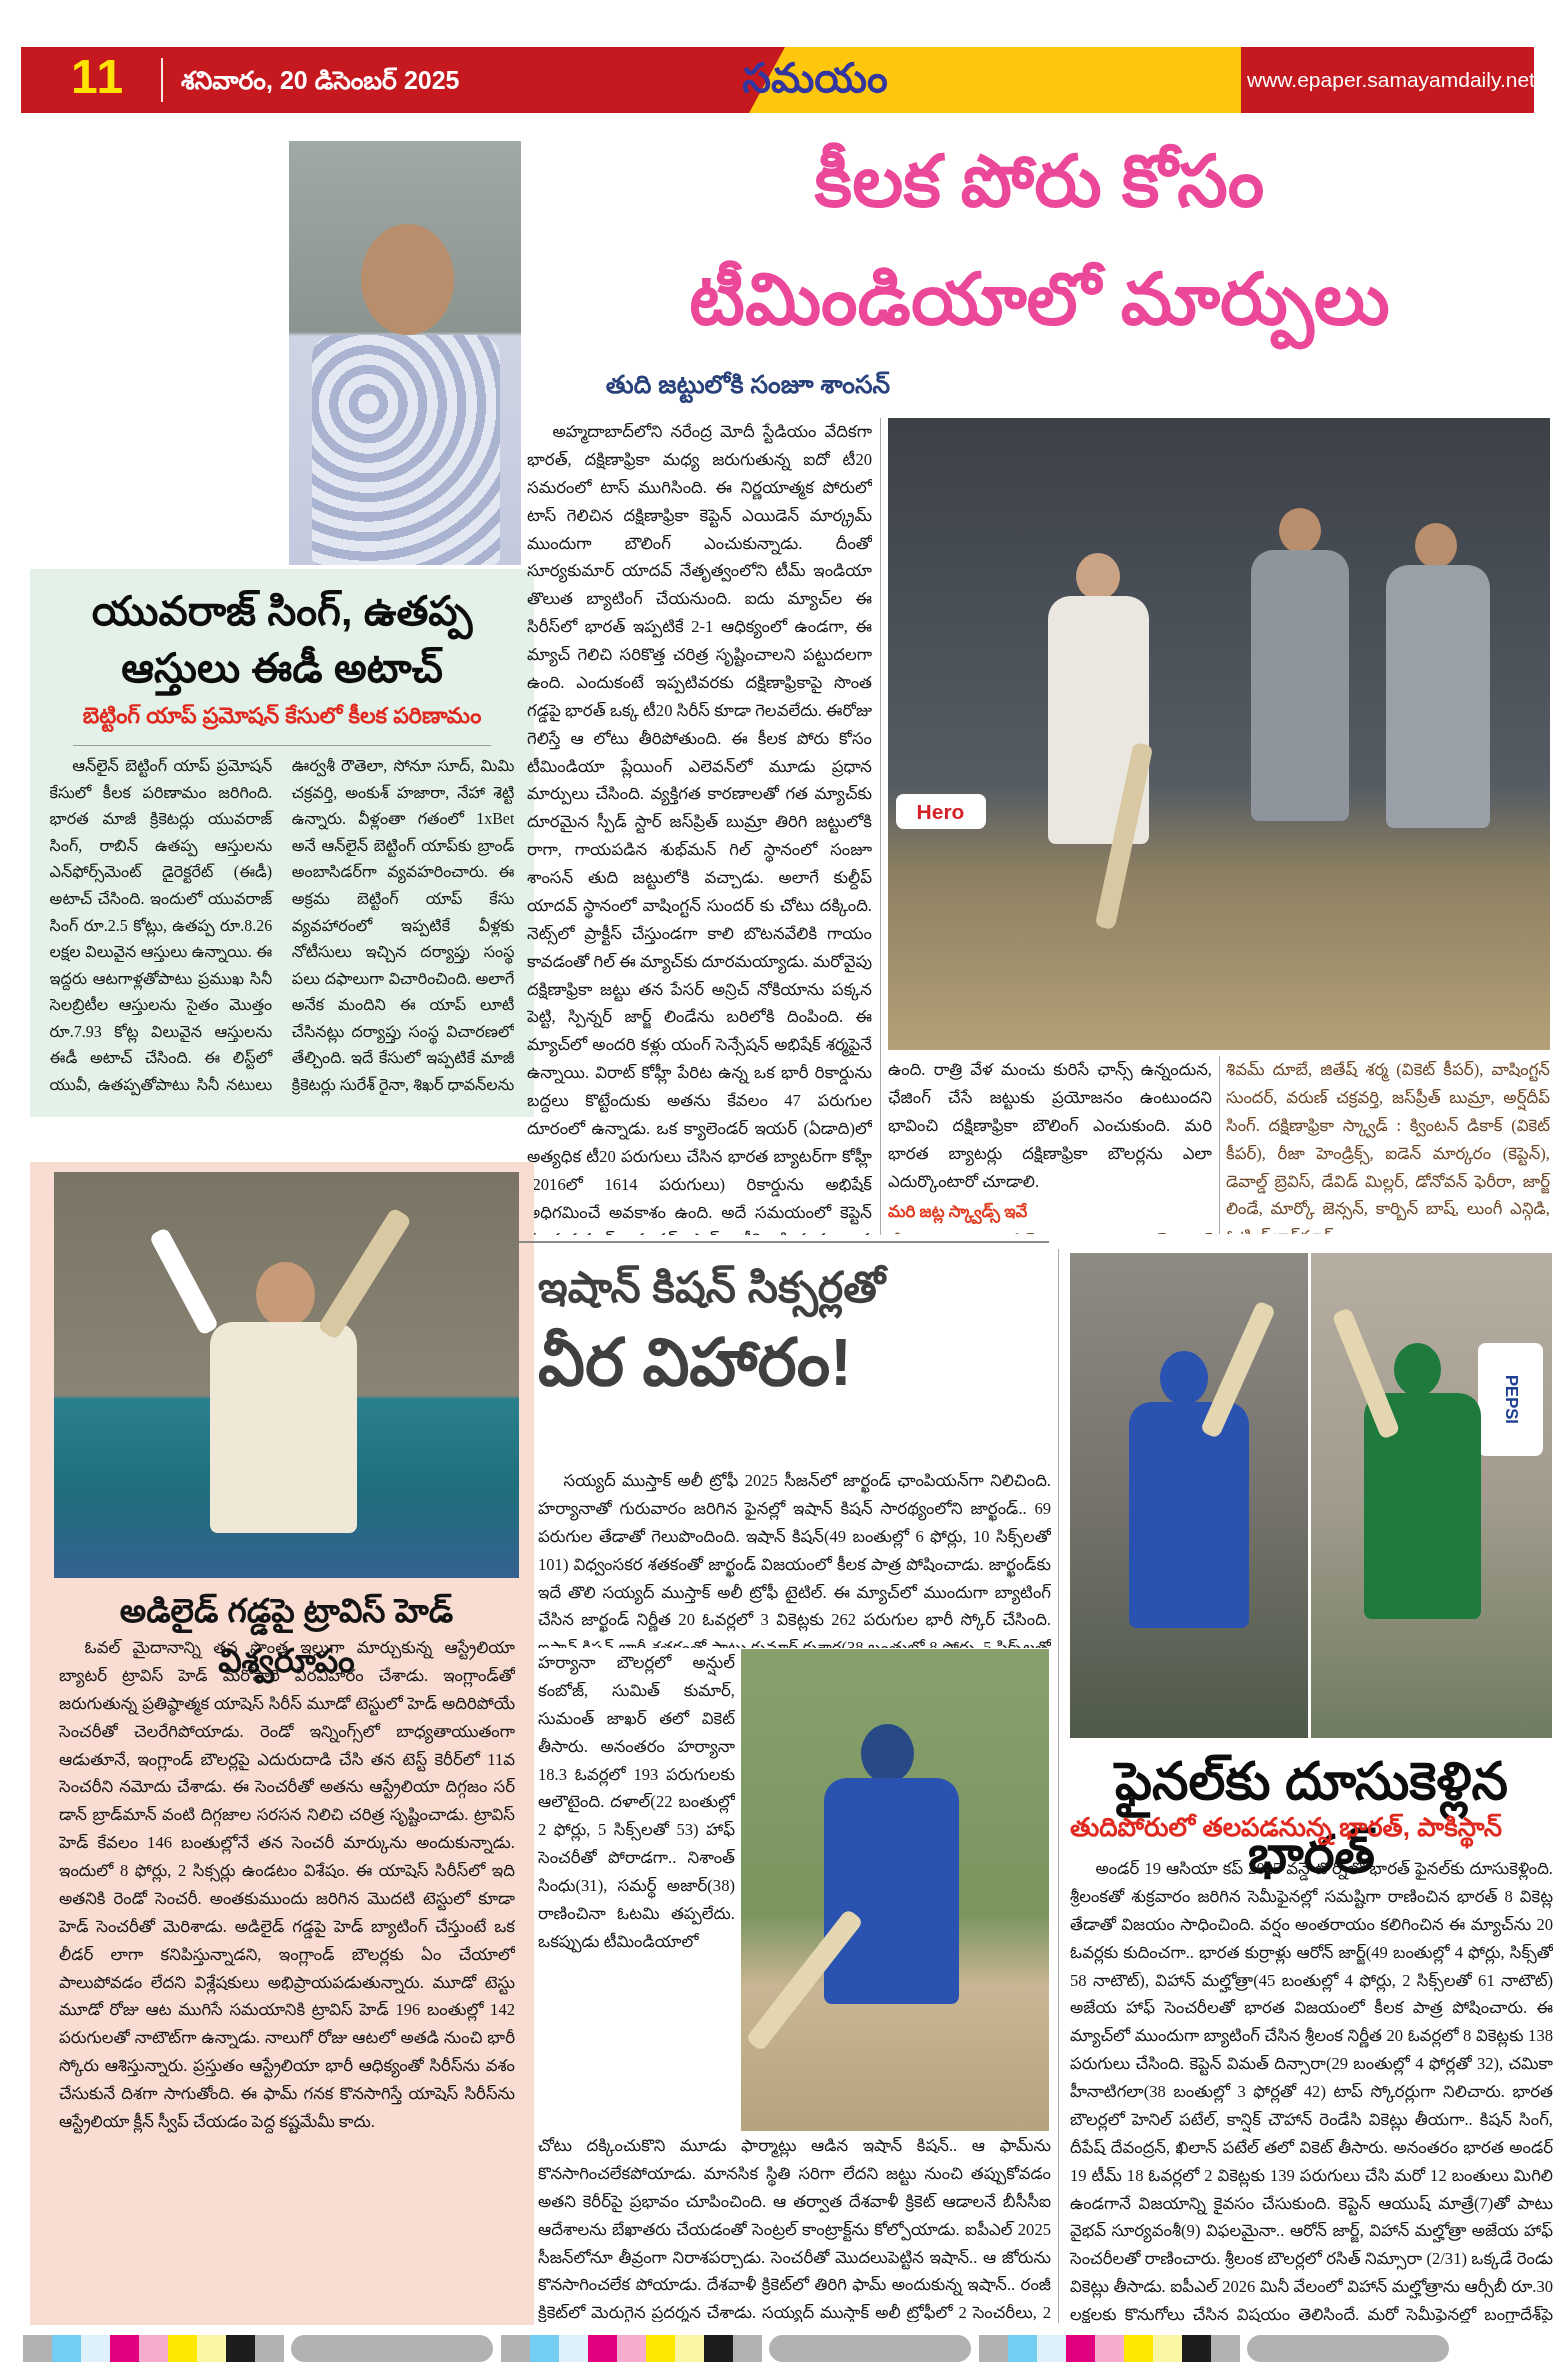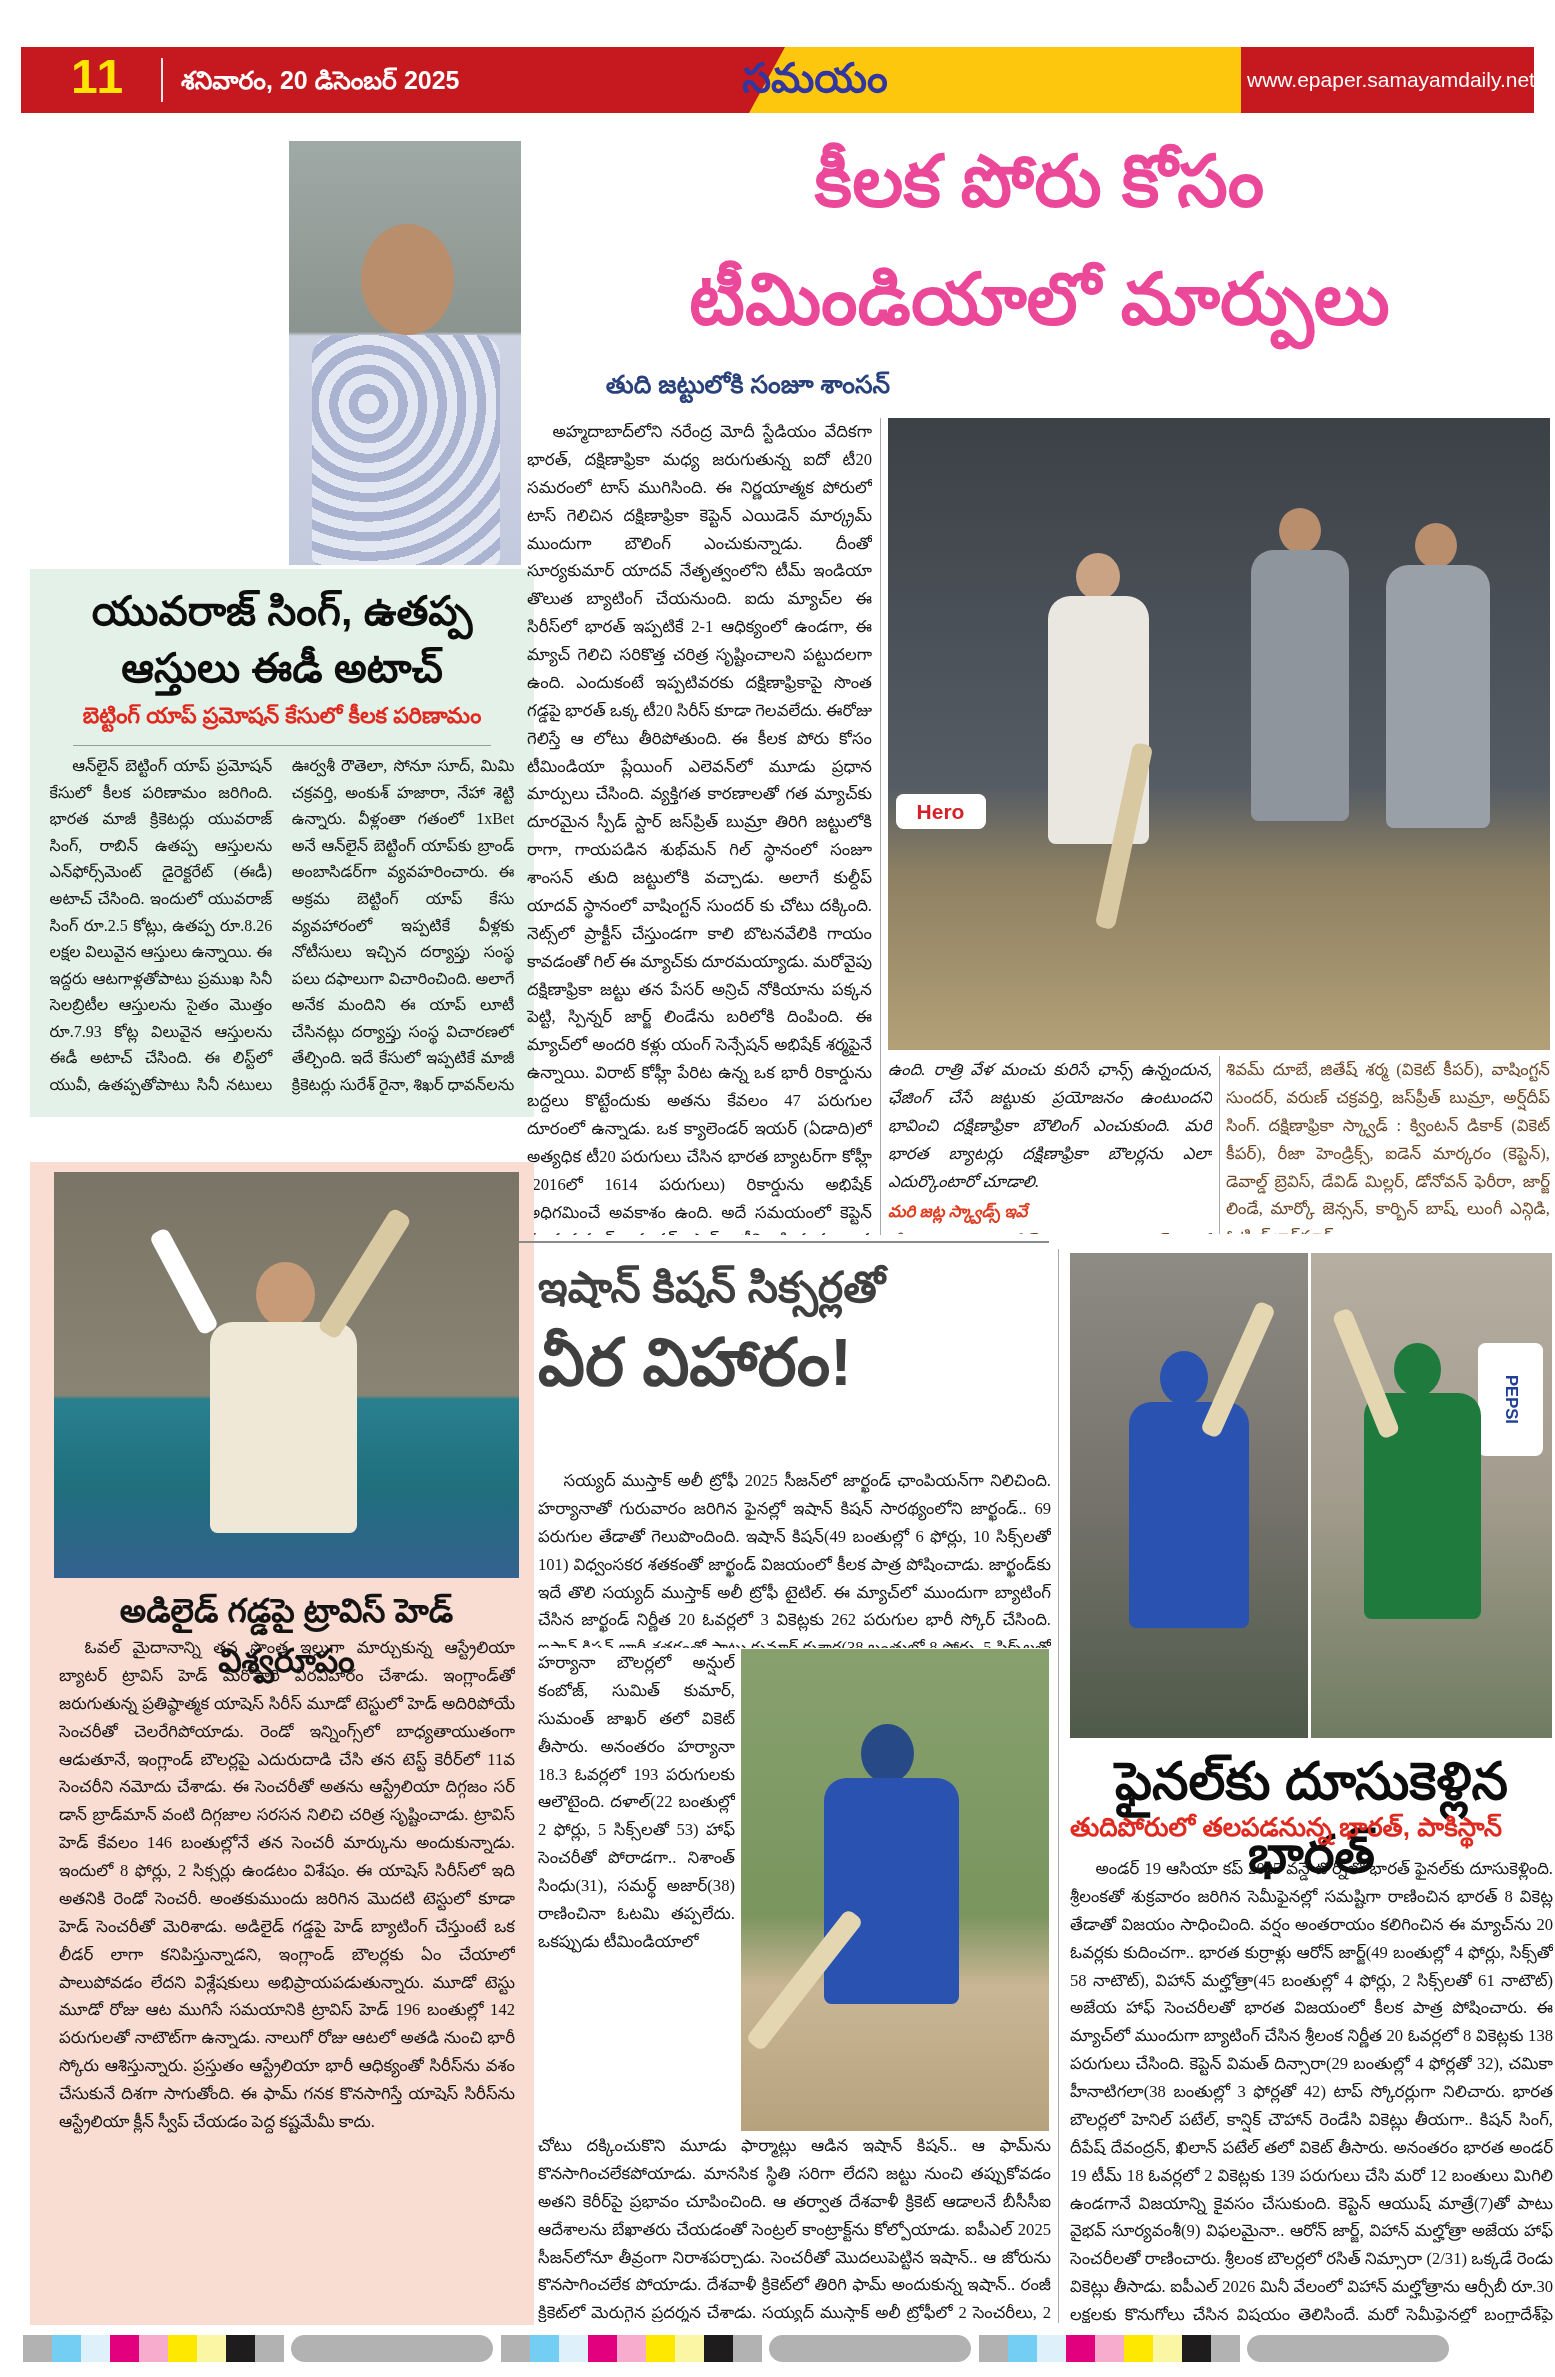--- a/index.html
+++ b/index.html
@@ -108,21 +108,21 @@
     <div class="head" style="left:188px;top:135px;width:44px;height:47px;background:#caa385;"></div>
     <div class="torso" style="left:160px;top:178px;width:101px;height:248px;background:#e9e7e0;"></div>
     <div class="head" style="left:391px;top:90px;width:42px;height:45px;background:#b98e6d;"></div>
     <div class="torso" style="left:363px;top:132px;width:98px;height:271px;background:#8f959d;"></div>
     <div class="head" style="left:527px;top:105px;width:42px;height:45px;background:#b98e6d;"></div>
     <div class="torso" style="left:498px;top:147px;width:104px;height:263px;background:#9aa0a8;"></div>
     <div class="bat" style="left:226px;top:324px;width:19.6px;height:188px;background:#d9c9a3;transform:rotate(12deg);"></div>
     <div class="board" style="left:7.5px;top:376px;width:90px;height:35px;color:#d42027;font-size:21px;">Hero</div>
   </div>
 
-  <div class="bodytext" style="left:888px;top:1056px;width:324px;height:178px;text-indent:0;font-style:italic;">
+  <div class="bodytext" style="left:888px;top:1056px;width:324px;height:178px;text-indent:0;">
     <span>ఉంది. రాత్రి వేళ మంచు కురిసే ఛాన్స్ ఉన్నందున, ఛేజింగ్ చేసే జట్టుకు ప్రయోజనం ఉంటుందని భావించి దక్షిణాఫ్రికా బౌలింగ్ ఎంచుకుంది. మరి భారత బ్యాటర్లు దక్షిణాఫ్రికా బౌలర్లను ఎలా ఎదుర్కొంటారో చూడాలి.</span>
     <span class="squad-heading">మరి జట్ల స్క్వాడ్స్ ఇవే</span>
     <span class="squad-text">టీమిండియా : అభిషేక్ శర్మ, సంజు శాంసన్, తిలక్ వర్మ, సూర్యకుమార్ యాదవ్ (కెప్టెన్), హార్దిక్ పాండ్యా,</span>
   </div>
   <div class="vrule" style="left:1219px;top:1056px;height:178px;"></div>
   <div class="bodytext squad-text" style="left:1226px;top:1056px;width:324px;height:178px;text-indent:0;">శివమ్ దూబే, జితేష్ శర్మ (వికెట్ కీపర్), వాషింగ్టన్ సుందర్, వరుణ్ చక్రవర్తి, జస్‌ప్రీత్ బుమ్రా, అర్ష్‌దీప్ సింగ్. దక్షిణాఫ్రికా స్క్వాడ్ : క్వింటన్ డికాక్ (వికెట్ కీపర్), రీజా హెండ్రిక్స్, ఐడెన్ మార్కరం (కెప్టెన్), డెవాల్డ్ బ్రెవిస్, డేవిడ్ మిల్లర్, డోనోవన్ ఫెరీరా, జార్జ్ లిండే, మార్కో జెన్సన్, కార్బిన్ బాష్, లుంగీ ఎన్గిడి, ఓట్నిల్ బార్ట్‌మాన్</div>
 
   <div class="head-panel"></div>
   <div class="photo" style="left:54px;top:1172px;width:465px;height:406px;background:linear-gradient(180deg,#7a7466 0%,#8a8474 55%,#2a7f8e 56%,#1f6f7d 78%,#35618f 100%);">
     <div class="head" style="left:202px;top:90px;width:59px;height:65px;background:#c79b78;"></div>

